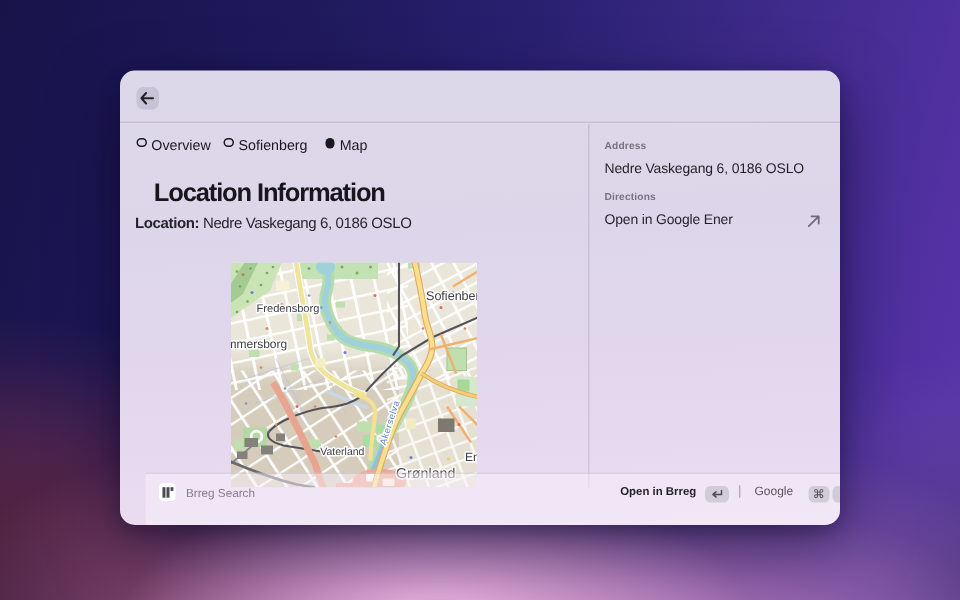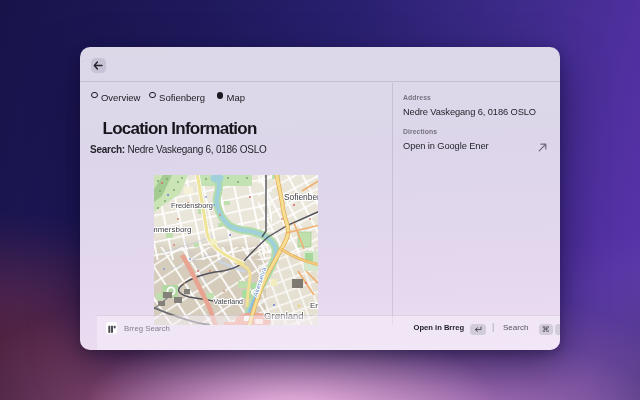--- a/index.html
+++ b/index.html
@@ -62,21 +62,21 @@
     </div>
     <div class="tabs">
       <span class="dot" style="margin-right:3.2px"></span>
       <span>Overview</span>
       <span class="dot" style="margin-left:9px; margin-right:3.2px"></span>
       <span>Sofienberg</span>
       <span class="dotf" style="margin-left:11.5px; margin-right:3.4px"></span>
       <span style="font-weight:normal">Map</span>
     </div>
     <div class="title">Location Information</div>
-    <div class="addr"><b>Search:</b> Nedre Vaskegang 6, 0186 OSLO</div>
+    <div class="addr"><b>Location:</b> Nedre Vaskegang 6, 0186 OSLO</div>
 
     <div style="position:absolute; left:74px; top:128px; width:164px; height:150px; overflow:hidden; filter:blur(0.35px);">
       <svg width="164" height="150" viewBox="0 0 164 150" id="mapsvg">
         <defs>
           <pattern id="gA" width="15" height="13" patternUnits="userSpaceOnUse" patternTransform="rotate(-12)">
             <rect x="0" y="0" width="1.9" height="13" fill="#ffffff"></rect>
             <rect x="0" y="0" width="15" height="1.6" fill="#ffffff"></rect>
           </pattern>
           <pattern id="gB" width="13" height="11" patternUnits="userSpaceOnUse" patternTransform="rotate(-28)">
             <rect x="0" y="0" width="1.8" height="11" fill="#ffffff"></rect>
@@ -261,17 +261,17 @@
         </svg>
       </div>
       <div class="abs" style="left:27px; top:7.5px; font-size:7.8px; color:#827d8b;">Brreg Search</div>
       <div class="abs" style="left:316.5px; top:7px; font-size:7.6px; font-weight:bold; color:#1f1e25;">Open in Brreg</div>
       <div class="key" style="left:373px; top:7.5px; width:16px;">
         <svg width="8" height="7" viewBox="0 0 8 7">
           <path d="M7 1 V3.6 H1.6 M3.4 1.8 L1.3 3.6 L3.4 5.4" stroke="#4e4a56" stroke-width="1" fill="none" stroke-linecap="round" stroke-linejoin="round"></path>
         </svg>
       </div>
       <div class="abs" style="left:395px; top:6px; font-size:9px; color:#a49fae;">|</div>
-      <div class="abs" style="left:406px; top:6.5px; font-size:8px; color:#57525e;">Search</div>
+      <div class="abs" style="left:406px; top:6.5px; font-size:8px; color:#57525e;">Google</div>
       <div class="key" style="left:441.5px; top:7.5px; width:14.5px; font-size:8px;">⌘</div>
       <div class="key" style="left:458px; top:7.5px; width:14.5px; font-size:7.5px; font-weight:bold;">K</div>
     </div>
   </div>
 
 </body></html>

